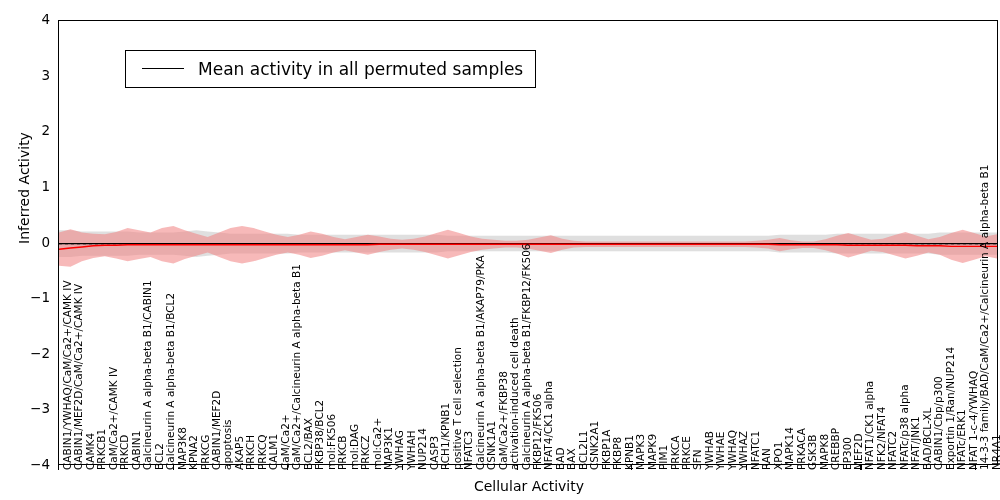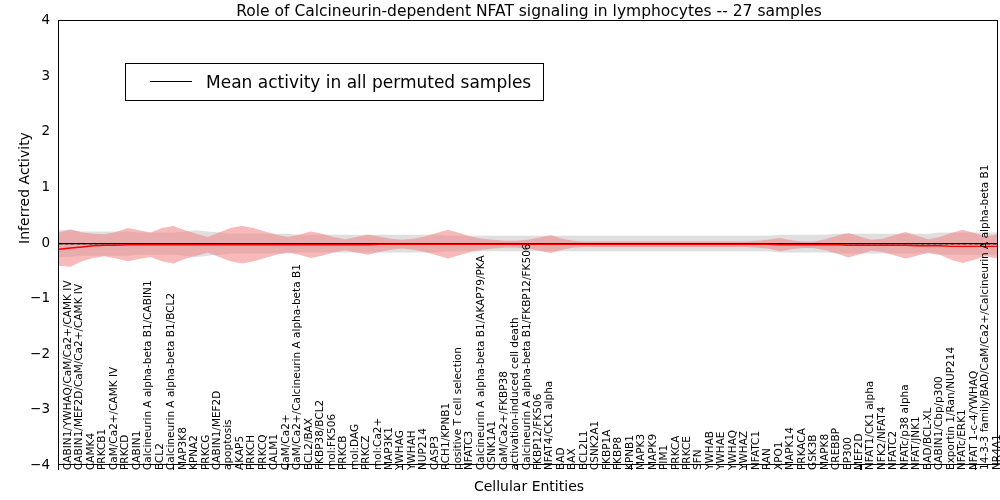--- a/index.html
+++ b/index.html
@@ -29,23 +29,23 @@
   #svg{position:absolute;left:0;top:0;width:100%;height:100%;display:block;}
 
   
   .ytick{position:absolute;right:1002px;width:40px;text-align:right;font-size:13.5px;color:#000;}
   .ytickmark{position:absolute;left:58px;width:6px;height:1.2px;background:#000;}
 
   .xtickmark{position:absolute;top:465px;width:1.2px;height:5px;background:#000;}
 
   
   #legend{
-    position:absolute;left:66px;top:42px;
+    position:absolute;left:66px;top:29px;
     border:1.4px solid #000;background:#fff;
-    padding:5px 12px 6px 24px;box-sizing:border-box;
+    padding:5px 12px 6px 16px;box-sizing:border-box;
     z-index:6;
   }
   .leg-row{display:flex;align-items:center;height:25px;}
   .leg-line{width:42px;height:0;border-top:1.6px solid #000;margin-right:14px;}
   .leg-line.red{border-top-color:#ff0000;}
   .leg-text{font-size:17px;color:#000;white-space:nowrap;}
 
   
   #xlabels{position:absolute;left:58px;top:470px;width:942px;height:0;z-index:4;}
   .xlab{
@@ -54,24 +54,23 @@
     transform-origin:0 0;
     transform:rotate(-90deg);
     line-height:10.5px;
   }
 </style>
 </head>
 <body>
 
 <div id="root">
 
-  <div class="title">Role of Calcineurin-dependent NFAT signaling in lymphocytes -- 27 samples</div>
 
   <div class="ylabel">Inferred Activity</div>
-  <div class="xlabel">Cellular Entities</div>
+  <div class="xlabel">Cellular Activity</div>
 
   <div id="yticks">
       <div class="ytick" style="position: absolute; left: 6px; width: 44px; text-align: right; font-size: 13.5px; top: 11px;">4</div>
       <div class="ytick" style="position: absolute; left: 6px; width: 44px; text-align: right; font-size: 13.5px; top: 66.625px;">3</div>
       <div class="ytickmark" style="top: 75.125px;"></div>
       <div class="ytick" style="position: absolute; left: 6px; width: 44px; text-align: right; font-size: 13.5px; top: 122.25px;">2</div>
       <div class="ytickmark" style="top: 130.75px;"></div>
       <div class="ytick" style="position: absolute; left: 6px; width: 44px; text-align: right; font-size: 13.5px; top: 177.875px;">1</div>
       <div class="ytickmark" style="top: 186.375px;"></div>
       <div class="ytick" style="position: absolute; left: 6px; width: 44px; text-align: right; font-size: 13.5px; top: 233.5px;">0</div>

